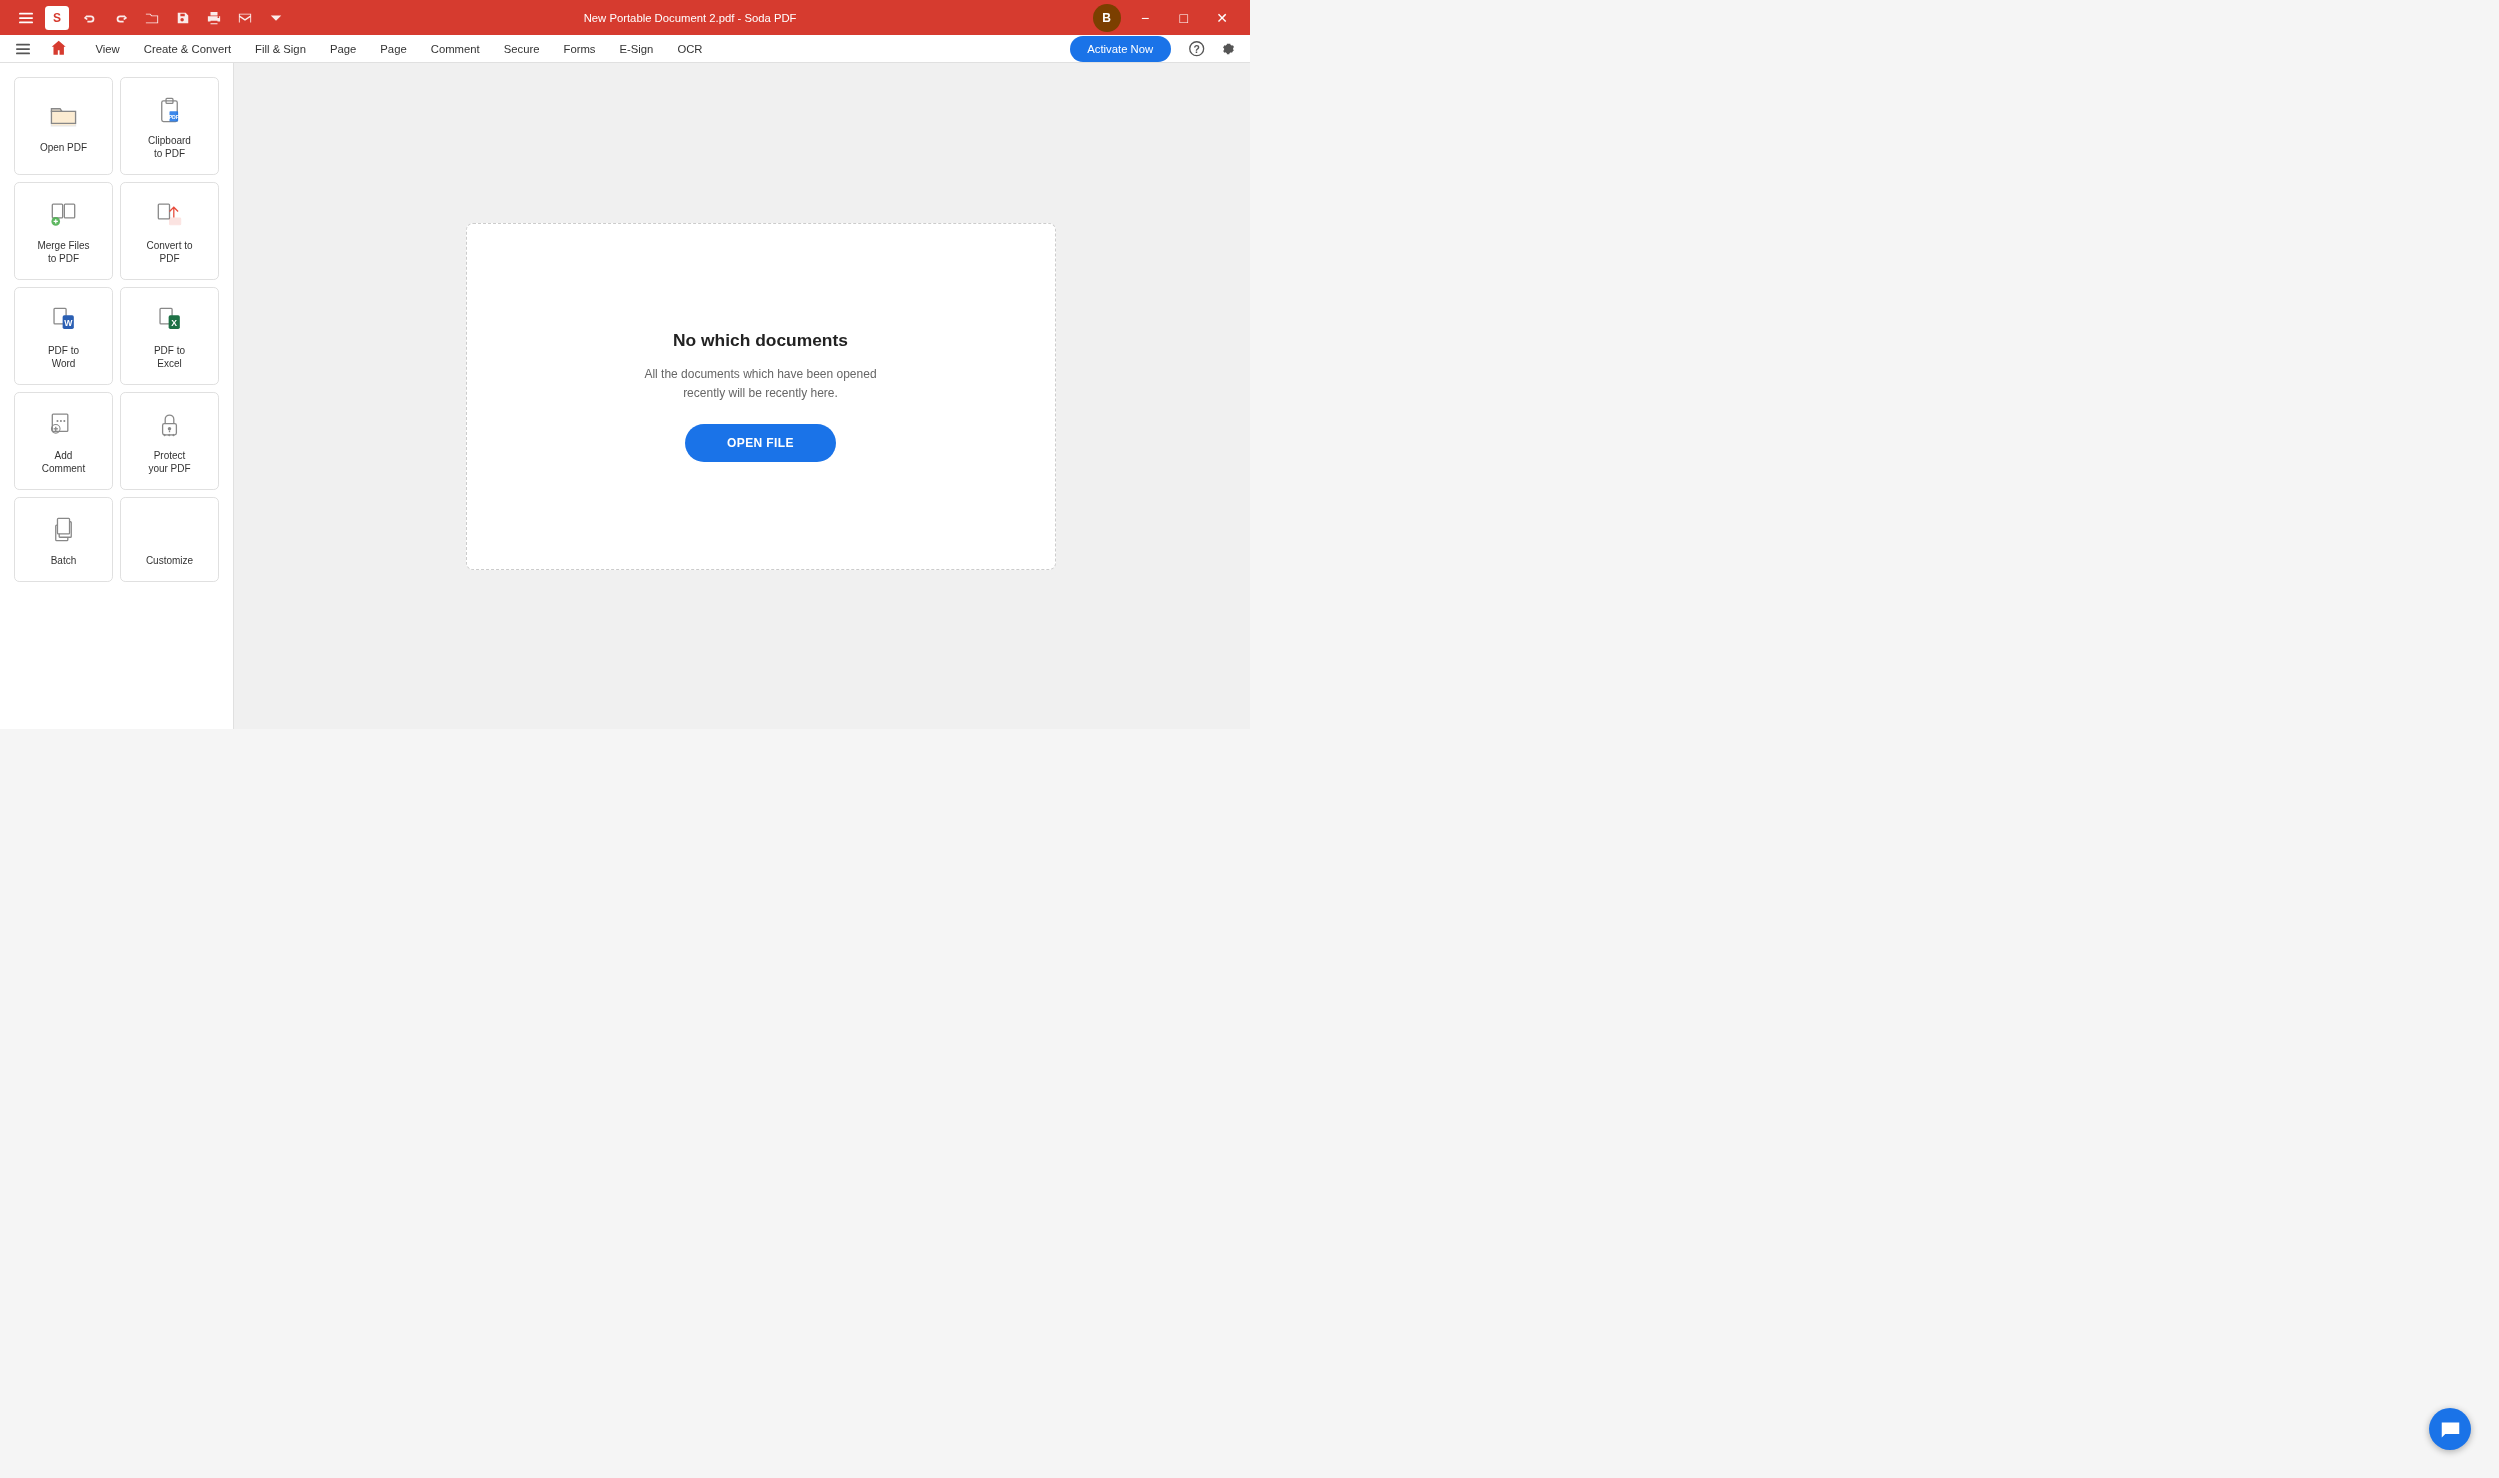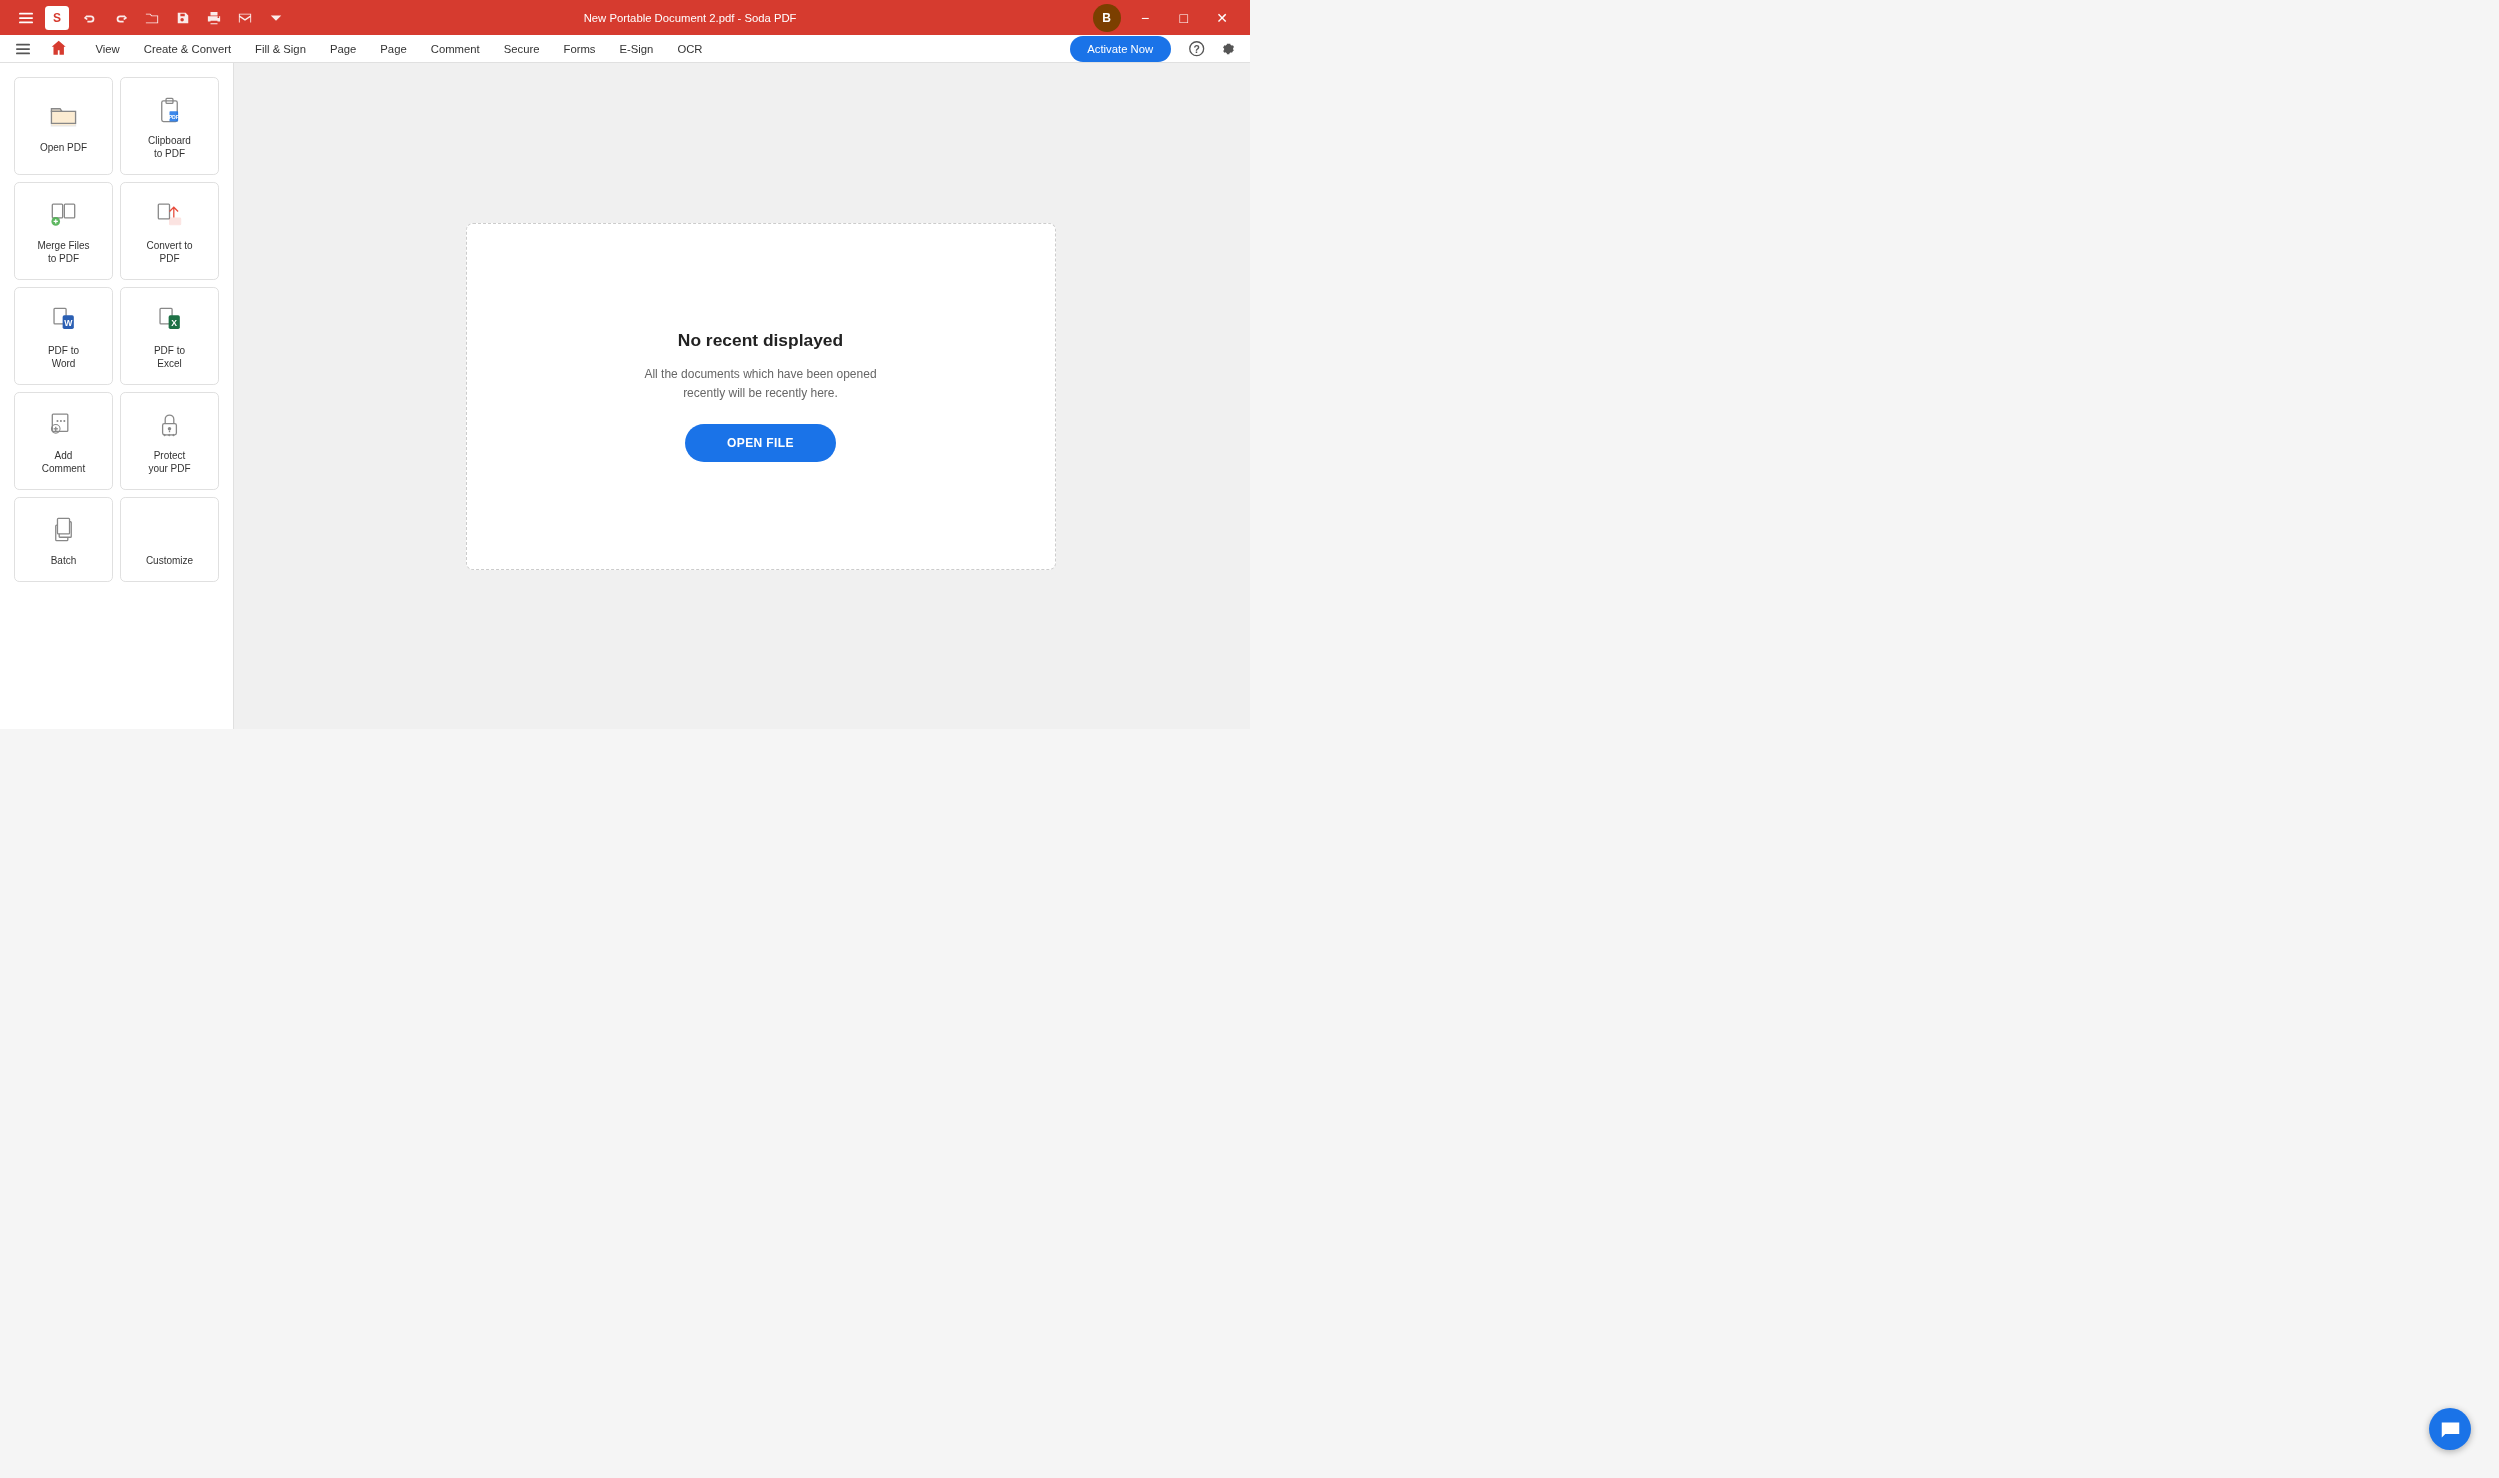--- a/index.html
+++ b/index.html
@@ -420,21 +420,21 @@
       <div class="sidebar-item-icon">
         
       </div>
       <div class="sidebar-item-label">Customize</div>
     </div>
 
   </div>
 
   <div class="center-area">
     <div class="no-docs-box">
-      <div class="no-docs-title">No recent displayed</div>
+      <div class="no-docs-title">No which documents</div>
       <div class="no-docs-desc" style="white-space: pre-line;">All the documents which have been opened
 recently will be recently here.</div>
       <button class="open-file-btn">OPEN FILE</button>
     </div>
   </div>
 
 </div>
 
 <div class="chat-bubble">
   <svg width="21" height="21" viewBox="0 0 24 24" fill="white">

